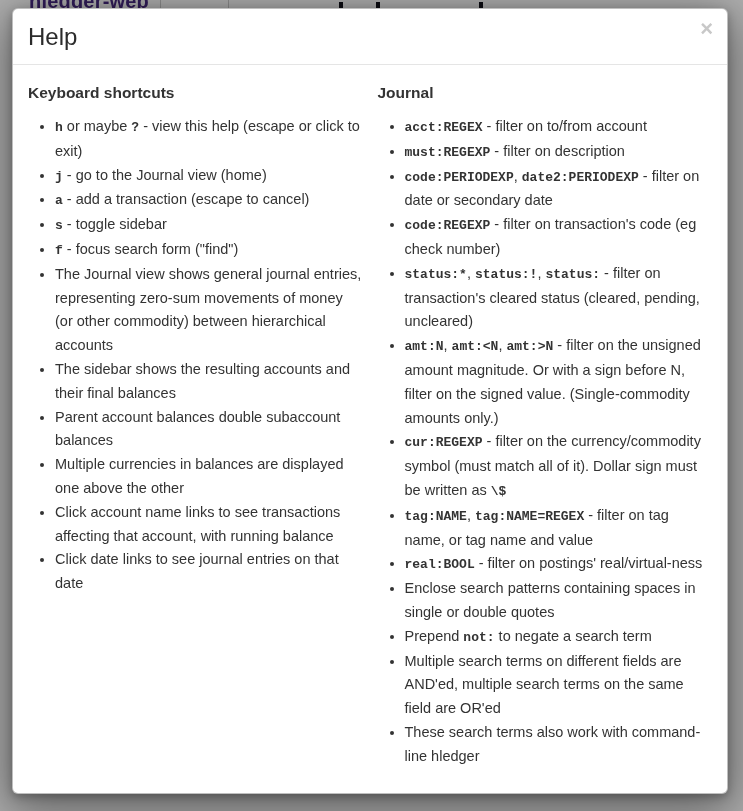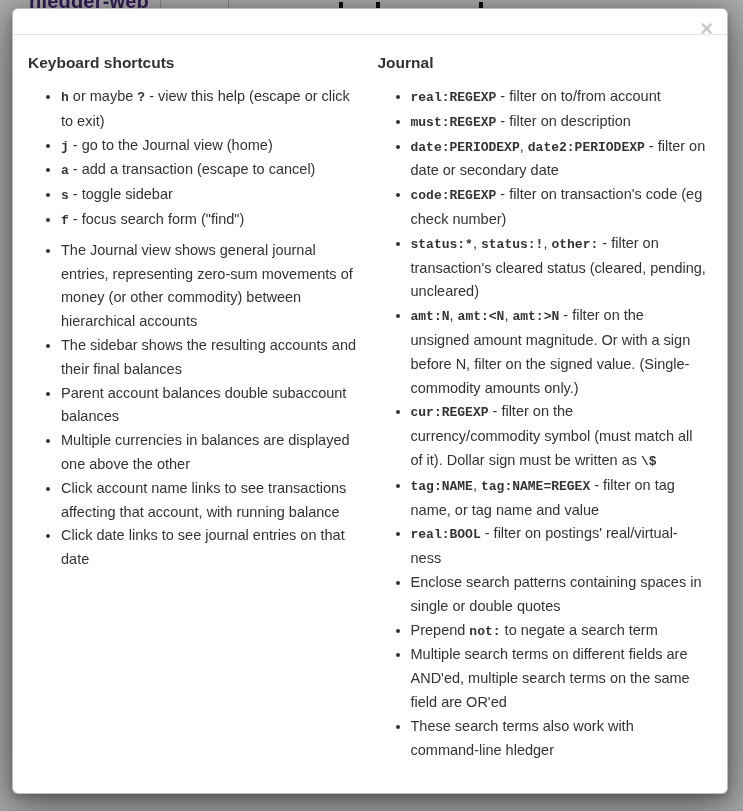--- a/index.html
+++ b/index.html
@@ -56,21 +56,21 @@
     display:flex; gap:15px;
   }
   .col { flex:1 1 0; min-width:0; }
 
   .section-heading {
     margin:0 0 13px 0; font-size:15.5px; font-weight:bold; color:#333;
   }
   .section-heading.spaced { margin-top:22px; }
 
   ul.help-list {
-    margin:6px; padding:0 0 0 27px; list-style:disc;
+    margin:0; padding:0 0 0 27px; list-style:disc;
   }
   ul.help-list li {
     font-size:14.5px; line-height:23.8px; color:#333;
   }
   ul.help-list code {
     font-family:"Liberation Mono", "DejaVu Sans Mono", monospace;
     font-weight:bold; font-size:13px; color:#333;
   }
 </style>
 </head>
@@ -83,20 +83,21 @@
   <div class="stem s1"></div>
   <div class="stem s2"></div>
   <div class="stem s3"></div>
 </div>
 
 <div class="backdrop"></div>
 
 <div class="modal">
   <div class="modal-header">
     <button class="close-btn">×</button>
+    <h3 class="modal-title">Help</h3>
   </div>
   <div class="modal-body">
     <div class="col">
       <h4 class="section-heading">Keyboard shortcuts</h4>
       <ul class="help-list">
           <li><code>h</code> or maybe <code>?</code> - view this help (escape or click to exit)</li>
           <li><code>j</code> - go to the Journal view (home)</li>
           <li><code>a</code> - add a transaction (escape to cancel)</li>
           <li><code>s</code> - toggle sidebar</li>
           <li><code>f</code> - focus search form ("find")</li>
@@ -106,25 +107,25 @@
           <li>The sidebar shows the resulting accounts and their final balances</li>
           <li>Parent account balances double subaccount balances</li>
           <li>Multiple currencies in balances are displayed one above the other</li>
           <li>Click account name links to see transactions affecting that account, with running balance</li>
           <li>Click date links to see journal entries on that date</li>
         </ul>
     </div>
     <div class="col">
       <h4 class="section-heading">Journal</h4>
       <ul class="help-list">
-          <li><code>real:REGEXP</code> - filter on to/from account</li>
+          <li><code>acct:REGEX</code> - filter on to/from account</li>
           <li><code>must:REGEXP</code> - filter on description</li>
-          <li><code>date:PERIODEXP</code>, <code>date2:PERIODEXP</code> - filter on date or secondary date</li>
+          <li><code>code:PERIODEXP</code>, <code>date2:PERIODEXP</code> - filter on date or secondary date</li>
           <li><code>code:REGEXP</code> - filter on transaction's code (eg check number)</li>
-          <li><code>status:*</code>, <code>status:!</code>, <code>other:</code> - filter on transaction's cleared status (cleared, pending, uncleared)</li>
+          <li><code>status:*</code>, <code>status:!</code>, <code>status:</code> - filter on transaction's cleared status (cleared, pending, uncleared)</li>
           <li><code>amt:N</code>, <code>amt:&lt;N</code>, <code>amt:&gt;N</code> - filter on the unsigned amount magnitude. Or with a sign before N, filter on the signed value. (Single-commodity amounts only.)</li>
           <li><code>cur:REGEXP</code> - filter on the currency/commodity symbol (must match all of it). Dollar sign must be written as <code>\$</code></li>
           <li><code>tag:NAME</code>, <code>tag:NAME=REGEX</code> - filter on tag name, or tag name and value</li>
           <li><code>real:BOOL</code> - filter on postings' real/virtual-ness</li>
           <li>Enclose search patterns containing spaces in single or double quotes</li>
           <li>Prepend <code>not:</code> to negate a search term</li>
           <li>Multiple search terms on different fields are AND'ed, multiple search terms on the same field are OR'ed</li>
           <li>These search terms also work with command-line hledger</li>
         </ul>
     </div>

